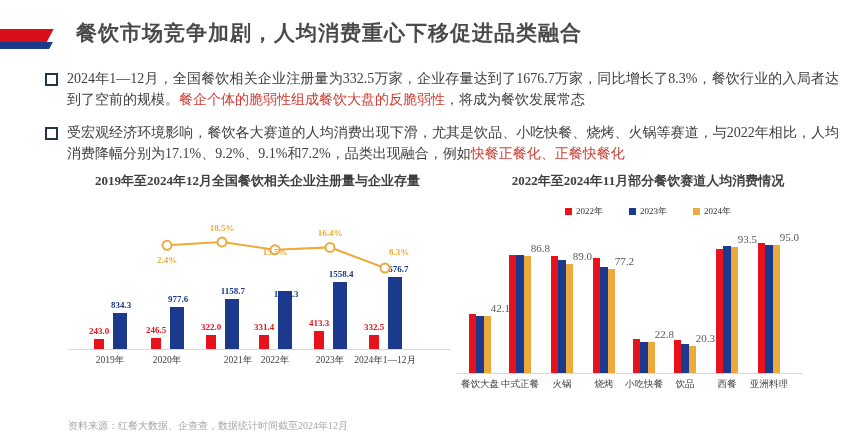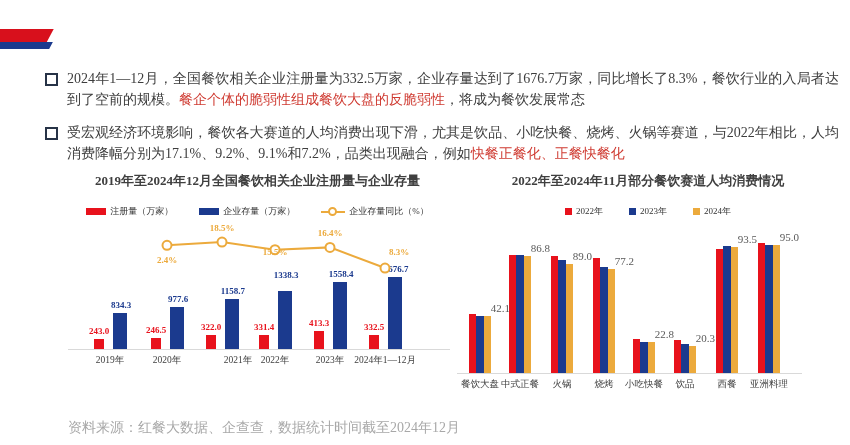--- a/index.html
+++ b/index.html
@@ -36,83 +36,67 @@
 
   .plot{position:absolute;left:0;top:0;width:100%;height:100%;}
   .axis{position:absolute;height:1px;background:#d9d9d9;}
   .bar{position:absolute;}
   .blab{position:absolute;font-size:9px;font-weight:700;width:44px;text-align:center;white-space:nowrap;}
   .xlab{position:absolute;font-size:9.5px;color:#404040;width:84px;text-align:center;white-space:nowrap;}
   .llab{position:absolute;font-size:9px;font-weight:700;width:44px;text-align:center;white-space:nowrap;}
   .glab{position:absolute;font-size:11px;color:#595959;width:44px;text-align:right;white-space:nowrap;}
   svg.lineovl{position:absolute;left:0;top:0;pointer-events:none;}
 
-  .footer{position:absolute;left:68px;top:419px;font-size:14px;color:#a8a8a8;white-space:nowrap;}
+  .footer{position:absolute;left:68px;top:419px;font-size:10px;color:#a8a8a8;white-space:nowrap;}
 </style>
 </head>
 <body>
 
 <div class="slide">
 
   <div class="title-flag">
     <span class="flag-red"></span>
     <span class="flag-blue"></span>
   </div>
+  <h1 class="page-title">餐饮市场竞争加剧，人均消费重心下移促进品类融合</h1>
 
   <div class="bullets" id="bullets">
       <div class="bullet">
         <span class="bullet-sq"></span>
         <div class="bullet-text"><span>2024年1—12月，全国餐饮相关企业注册量为332.5万家，企业存量达到了1676.7万家，同比增长了8.3%，餐饮行业的入局者达到了空前的规模。</span><span class="hl">餐企个体的脆弱性组成餐饮大盘的反脆弱性</span><span>，将成为餐饮发展常态</span></div>
       </div>
       <div class="bullet">
         <span class="bullet-sq"></span>
         <div class="bullet-text"><span>受宏观经济环境影响，餐饮各大赛道的人均消费出现下滑，尤其是饮品、小吃快餐、烧烤、火锅等赛道，与2022年相比，人均消费降幅分别为17.1%、9.2%、9.1%和7.2%，品类出现融合，例如</span><span class="hl">快餐正餐化、正餐快餐化</span></div>
       </div>
     </div>
 
   <section class="chart" id="chart0">
     <h2 class="chart-title">2019年至2024年12月全国餐饮相关企业注册量与企业存量</h2>
-    <div class="legend" id="legend0">
-        <span class="lg-item">
-          <span class="sw-bar" style="background: rgb(232, 18, 28);"></span>
-          <span>注册量（万家）</span>
-        </span>
-        <span class="lg-item">
-          <span class="sw-bar" style="background: rgb(27, 58, 142);"></span>
-          <span>企业存量（万家）</span>
-        </span>
-        <span class="lg-item">
-          <span class="sw-line">
-            <span class="ln" style="background: rgb(236, 170, 60);"></span>
-            <span class="c" style="border-color: rgb(236, 170, 60);"></span>
-          </span>
-          <span>企业存量同比（%）</span>
-        </span>
-      </div>
     <div class="plot" id="plot0">
         <div class="axis" style="left: 8px; top: 177px; width: 382px;"></div>
         <div class="bar" style="left: 34px; top: 166.502px; width: 10px; height: 10.4976px; background: rgb(232, 18, 28);"></div>
         <div class="bar" style="left: 53px; top: 140.958px; width: 14px; height: 36.0418px; background: rgb(27, 58, 142);"></div>
         <div class="blab" style="left: 17px; top: 153.502px; color: rgb(232, 18, 28);">243.0</div>
         <div class="blab" style="left: 39px; top: 127.958px; color: rgb(27, 58, 142);">834.3</div>
         <div class="xlab" style="left: 8px; top: 182px;">2019年</div>
         <div class="bar" style="left: 91px; top: 166.351px; width: 10px; height: 10.6488px; background: rgb(232, 18, 28);"></div>
         <div class="bar" style="left: 110px; top: 134.768px; width: 14px; height: 42.2323px; background: rgb(27, 58, 142);"></div>
         <div class="blab" style="left: 74px; top: 153.351px; color: rgb(232, 18, 28);">246.5</div>
         <div class="blab" style="left: 96px; top: 121.768px; color: rgb(27, 58, 142);">977.6</div>
         <div class="xlab" style="left: 65px; top: 182px;">2020年</div>
         <div class="bar" style="left: 146px; top: 163.09px; width: 10px; height: 13.9104px; background: rgb(232, 18, 28);"></div>
         <div class="bar" style="left: 165px; top: 126.944px; width: 14px; height: 50.0558px; background: rgb(27, 58, 142);"></div>
         <div class="blab" style="left: 129px; top: 150.09px; color: rgb(232, 18, 28);">322.0</div>
         <div class="blab" style="left: 151px; top: 113.944px; color: rgb(27, 58, 142);">1158.7</div>
         <div class="xlab" style="left: 136px; top: 182px;">2021年</div>
         <div class="bar" style="left: 199px; top: 162.684px; width: 10px; height: 14.3165px; background: rgb(232, 18, 28);"></div>
         <div class="bar" style="left: 218px; top: 119.185px; width: 14px; height: 57.8146px; background: rgb(27, 58, 142);"></div>
         <div class="blab" style="left: 182px; top: 149.684px; color: rgb(232, 18, 28);">331.4</div>
-        <div class="blab" style="left: 204px; top: 98px; color: rgb(27, 58, 142);">1338.3</div>
+        <div class="blab" style="left: 204px; top: 117px; color: rgb(27, 58, 142);">1338.3</div>
         <div class="xlab" style="left: 173px; top: 182px;">2022年</div>
         <div class="bar" style="left: 254px; top: 159.145px; width: 10px; height: 17.8546px; background: rgb(232, 18, 28);"></div>
         <div class="bar" style="left: 273px; top: 109.677px; width: 14px; height: 67.3229px; background: rgb(27, 58, 142);"></div>
         <div class="blab" style="left: 237px; top: 146.145px; color: rgb(232, 18, 28);">413.3</div>
         <div class="blab" style="left: 259px; top: 96.6771px; color: rgb(27, 58, 142);">1558.4</div>
         <div class="xlab" style="left: 228px; top: 182px;">2023年</div>
         <div class="bar" style="left: 309px; top: 162.636px; width: 10px; height: 14.364px; background: rgb(232, 18, 28);"></div>
         <div class="bar" style="left: 328px; top: 104.567px; width: 14px; height: 72.4334px; background: rgb(27, 58, 142);"></div>
         <div class="blab" style="left: 292px; top: 149.636px; color: rgb(232, 18, 28);">332.5</div>
         <div class="blab" style="left: 314px; top: 91.5666px; color: rgb(27, 58, 142);">1676.7</div>

